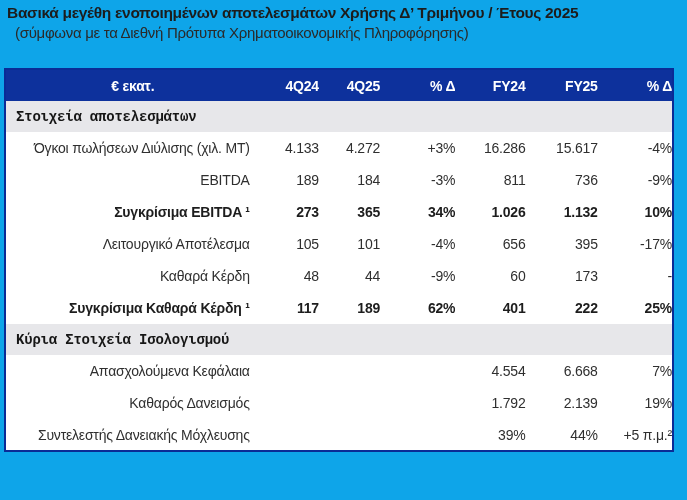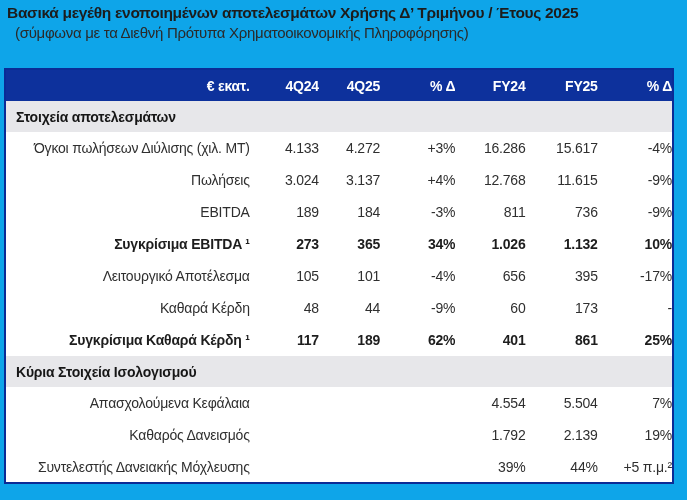--- a/index.html
+++ b/index.html
@@ -58,32 +58,33 @@
     background: #0d319c;
     height: 32px;
   }
   tr.header-row th {
     color: #ffffff;
     font-weight: bold;
     text-align: right;
     font-size: 14px;
   }
   tr.header-row th.label-col {
-    text-align: right;
+    text-align: center;
     padding-left: 10px;
   }
   tr.section-row {
     background: #e7e7ea;
     height: 31px;
   }
   tr.section-row td {
     font-weight: bold;
     color: #161616;
     padding-left: 10px;
     text-align: left;
+    font-family: Liberation Mono, monospace;
   }
   tr.data-row {
     height: 32px;
     background: #ffffff;
   }
   tr.data-row td {
     text-align: right;
   }
   tr.data-row td.label-col {
     text-align: right;
@@ -134,29 +135,20 @@
     <tr class="data-row">
       <td class="label-col">Όγκοι πωλήσεων Διύλισης (χιλ. MT)</td>
       <td>4.133</td>
       <td>4.272</td>
       <td>+3%</td>
       <td>16.286</td>
       <td>15.617</td>
       <td class="last-col">-4%</td>
     </tr>
 
-    <tr class="data-row">
-      <td class="label-col">Πωλήσεις</td>
-      <td>3.024</td>
-      <td>3.137</td>
-      <td>+4%</td>
-      <td>12.768</td>
-      <td>11.615</td>
-      <td class="last-col">-9%</td>
-    </tr>
 
     <tr class="data-row">
       <td class="label-col">EBITDA</td>
       <td>189</td>
       <td>184</td>
       <td>-3%</td>
       <td>811</td>
       <td>736</td>
       <td class="last-col">-9%</td>
     </tr>
@@ -190,35 +182,35 @@
       <td>173</td>
       <td class="last-col">-</td>
     </tr>
 
     <tr class="data-row bold">
       <td class="label-col">Συγκρίσιμα Καθαρά Κέρδη ¹</td>
       <td>117</td>
       <td>189</td>
       <td>62%</td>
       <td>401</td>
-      <td>861</td>
+      <td>222</td>
       <td class="last-col">25%</td>
     </tr>
 
     <tr class="section-row">
       <td colspan="7">Κύρια Στοιχεία Ισολογισμού</td>
     </tr>
 
     <tr class="data-row">
       <td class="label-col">Απασχολούμενα Κεφάλαια</td>
       <td></td>
       <td></td>
       <td></td>
       <td>4.554</td>
-      <td>5.504</td>
+      <td>6.668</td>
       <td class="last-col">7%</td>
     </tr>
 
     <tr class="data-row">
       <td class="label-col">Καθαρός Δανεισμός</td>
       <td></td>
       <td></td>
       <td></td>
       <td>1.792</td>
       <td>2.139</td>

